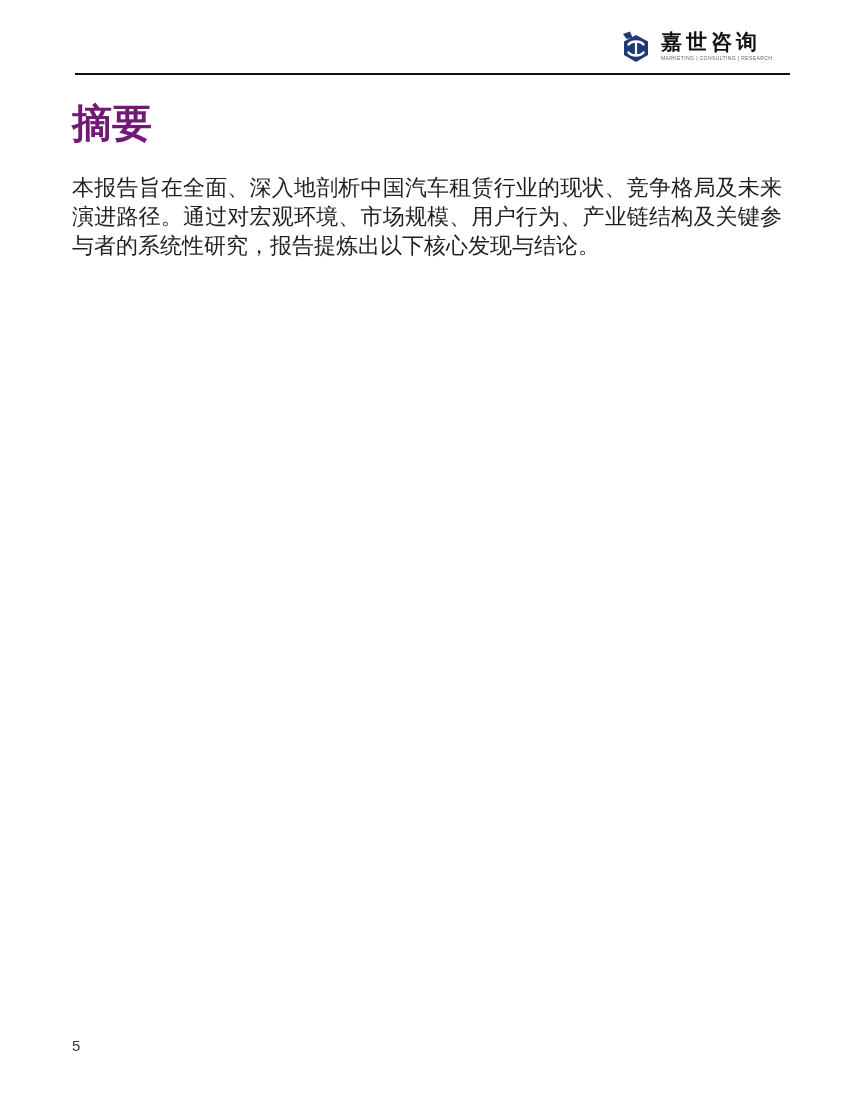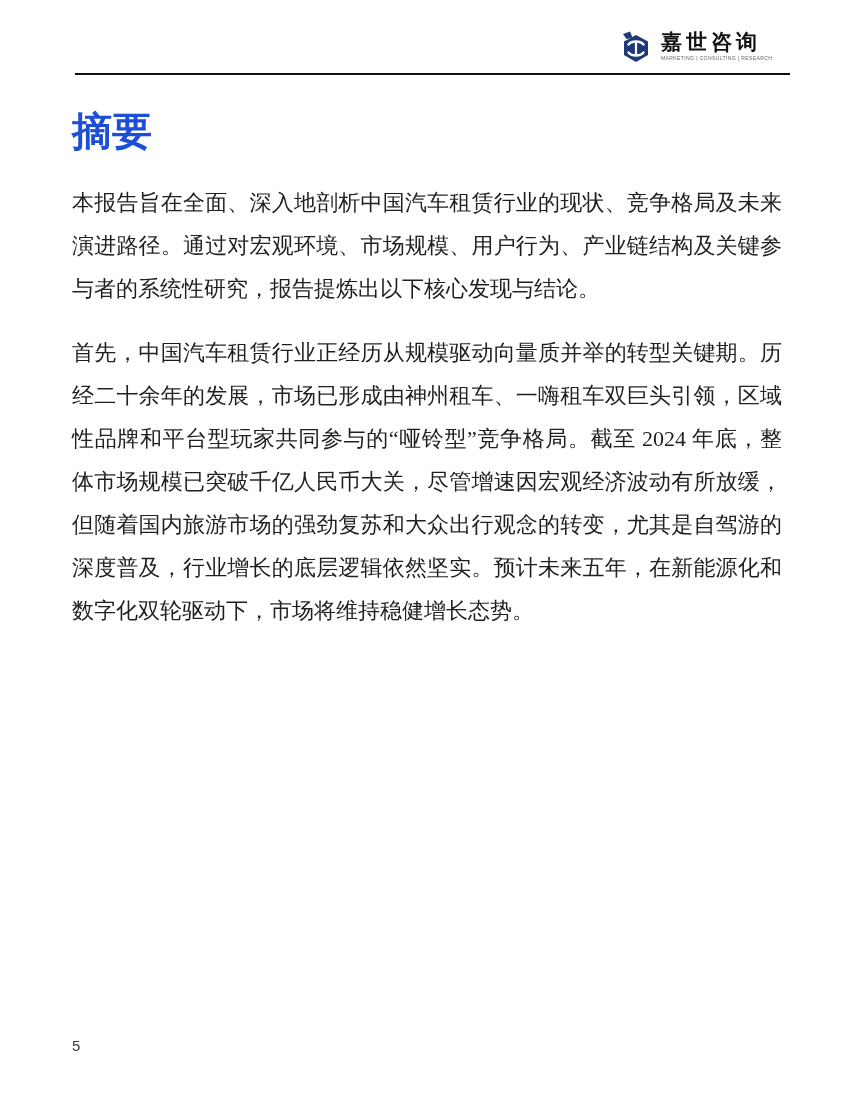--- a/index.html
+++ b/index.html
@@ -52,34 +52,34 @@
   }
 
   
   .content {
     position: absolute;
     left: 72px;
     right: 68px;
     top: 101px;
   }
   .doc-title {
-    margin: 8px 0 26px 0;
+    margin: 0 0 26px 0;
     font-size: 40px;
     line-height: 46px;
     font-weight: 700;
-    color: #1d4ed8;
+    color: #701a75;
     font-family: "Liberation Serif", "DejaVu Serif", serif;
   }
   .para {
     margin: 0 0 21px 0;
     font-size: 22px;
-    line-height: 43px;
+    line-height: 29px;
     text-align: justify;
     color: #1f1f1f;
-    font-family: Liberation Serif, serif;
+    font-family: Liberation Sans, sans-serif;
   }
 
   
   .page-number {
     position: absolute;
     left: 72px;
     top: 1037px;
     font-size: 15px;
     color: #3c3c3c;
     font-family: "Liberation Sans", "DejaVu Sans", sans-serif;
@@ -103,18 +103,17 @@
     <span class="brand-text">
       <span class="brand-name">嘉世咨询</span>
       <span class="brand-tagline">MARKETING  |  CONSULTING  |  RESEARCH</span>
     </span>
   </div>
   <div class="header-rule"></div>
 
   <div class="content">
     <h1 class="doc-title">摘要</h1>
     <p class="para">本报告旨在全面、深入地剖析中国汽车租赁行业的现状、竞争格局及未来演进路径。通过对宏观环境、市场规模、用户行为、产业链结构及关键参与者的系统性研究，报告提炼出以下核心发现与结论。</p>
-    <p class="para">首先，中国汽车租赁行业正经历从规模驱动向量质并举的转型关键期。历经二十余年的发展，市场已形成由神州租车、一嗨租车双巨头引领，区域性品牌和平台型玩家共同参与的“哑铃型”竞争格局。截至 2024 年底，整体市场规模已突破千亿人民币大关，尽管增速因宏观经济波动有所放缓，但随着国内旅游市场的强劲复苏和大众出行观念的转变，尤其是自驾游的深度普及，行业增长的底层逻辑依然坚实。预计未来五年，在新能源化和数字化双轮驱动下，市场将维持稳健增长态势。</p>
   </div>
 
   <span class="page-number">5</span>
 
 </div>
 
 </body></html>

